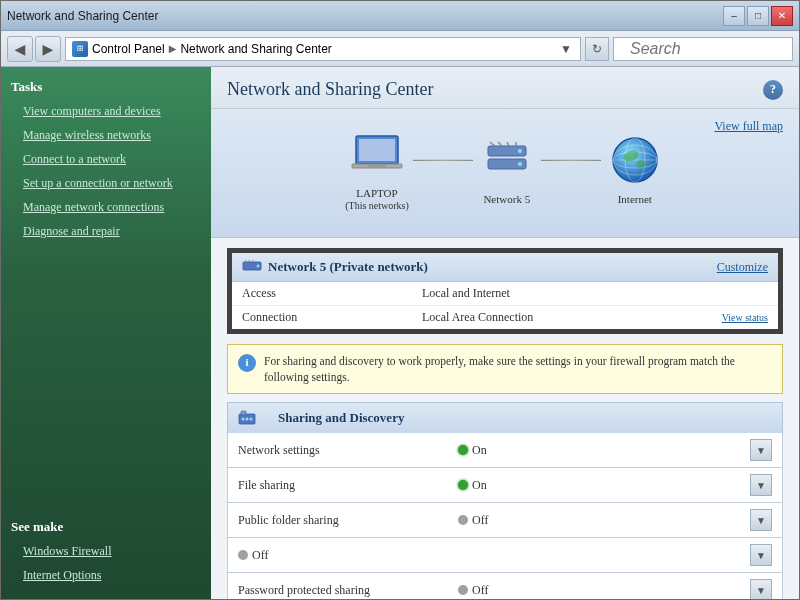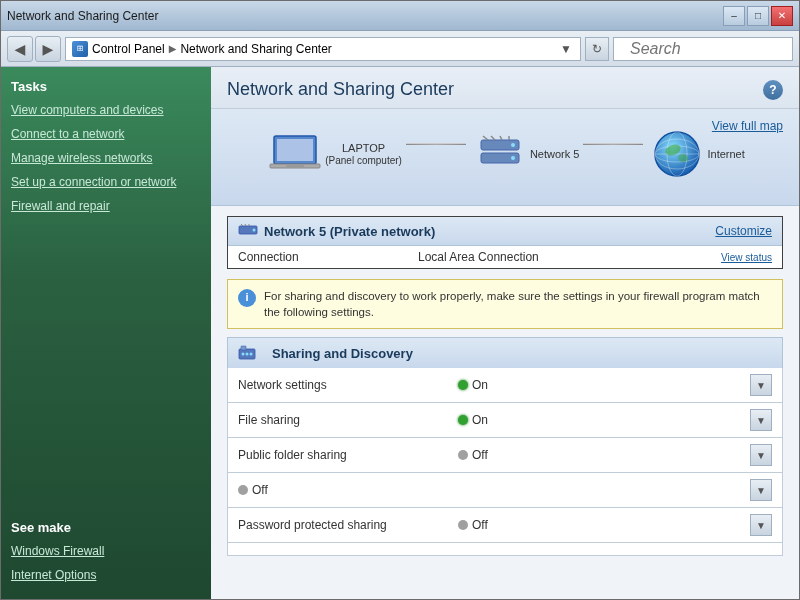--- a/index.html
+++ b/index.html
@@ -177,20 +177,21 @@
       cursor: pointer;
       font-size: 12px;
       color: #555;
     }
 
     
     .main-content {
       display: flex;
       flex: 1;
       overflow: hidden;
+      font-family: Liberation Serif, serif;
     }
 
     
     .sidebar {
       width: 210px;
       background: linear-gradient(to bottom, #3a8a5c 0%, #2a6040 40%, #1e4830 100%);
       color: white;
       display: flex;
       flex-direction: column;
       overflow-y: auto;
@@ -198,21 +199,21 @@
     }
 
     .sidebar-section-title {
       font-size: 13px;
       font-weight: bold;
       padding: 12px 10px 4px 10px;
       color: #ffffff;
     }
 
     .sidebar-link {
-      padding: 3px 10px 3px 10px;
+      padding: 3px 10px 3px 22px;
       color: #c8e8d8;
       cursor: pointer;
       font-size: 12px;
       text-decoration: underline;
       line-height: 1.5;
     }
 
     .sidebar-spacer {
       flex: 1;
     }
@@ -283,23 +284,23 @@
     .network-diagram {
       display: flex;
       align-items: center;
       justify-content: center;
       gap: 0;
       padding: 10px 20px;
     }
 
     .net-node {
       display: flex;
-      flex-direction: row;
-      align-items: center;
-      gap: 0;
+      flex-direction: column;
+      align-items: center;
+      gap: 8px;
     }
 
     .net-icon {
       width: 60px;
       height: 50px;
       display: flex;
       align-items: center;
       justify-content: center;
     }
 
@@ -338,21 +339,21 @@
       height: 2px;
       width: 60px;
       background: linear-gradient(to right, #888, #aaa, #888);
       border-top: 1px solid #ccc;
     }
 
     
     .network-panel {
       margin: 10px 16px;
       background: white;
-      border: 1px solid #404040;
+      border: 5px solid #404040;
     }
 
     .network-panel-header {
       background: linear-gradient(to bottom, #dce8f4, #c8d8ec);
       padding: 6px 10px;
       display: flex;
       align-items: center;
       justify-content: space-between;
       border-bottom: 1px solid #b0c4d8;
     }
@@ -440,21 +441,21 @@
     
     .sharing-section {
       margin: 8px 16px;
     }
 
     .sharing-header {
       background: linear-gradient(to bottom, #dce8f4, #c8d8ec);
       padding: 6px 10px;
       display: flex;
       align-items: center;
-      gap: 16px;
+      gap: 22px;
       border: 1px solid #b0c4d8;
       border-bottom: none;
     }
 
     .sharing-header-icon {
       width: 18px;
       height: 18px;
     }
 
     .sharing-title {
@@ -565,24 +566,25 @@
       <input class="search-input" type="text" placeholder="Search" style="">
       <div class="search-icon-btn">🔍</div>
     </div>
   </div>
 
   <div class="main-content">
 
     <div class="sidebar">
       <div class="sidebar-section-title">Tasks</div>
       <div class="sidebar-link">View computers and devices</div>
+      <div class="sidebar-link">Manage wireless networks</div>
       <div class="sidebar-link">Connect to a network</div>
-      <div class="sidebar-link">Manage wireless networks</div>
       <div class="sidebar-link">Set up a connection or network</div>
-      <div class="sidebar-link">Firewall and repair</div>
+      <div class="sidebar-link">Manage network connections</div>
+      <div class="sidebar-link">Diagnose and repair</div>
       <div class="sidebar-spacer"></div>
       <div class="sidebar-section-title">See make</div>
       <div class="sidebar-link">Windows Firewall</div>
       <div class="sidebar-link">Internet Options</div>
       <div style="height:12px;"></div>
     </div>
 
     <div class="content-area">
 
       <div class="content-header">
@@ -599,21 +601,21 @@
             <div class="net-node">
               <div class="net-icon">
                 <svg class="laptop-icon-svg" viewBox="0 0 54 44">
                   <rect x="6" y="4" width="42" height="28" rx="2" fill="#5588cc" stroke="#2255aa" stroke-width="1.5"></rect>
                   <rect x="9" y="7" width="36" height="22" fill="#88aadd"></rect>
                   <rect x="9" y="7" width="36" height="22" fill="white" opacity="0.3"></rect>
                   <rect x="2" y="32" width="50" height="4" rx="1" fill="#aaa" stroke="#888" stroke-width="1"></rect>
                   <rect x="18" y="33" width="18" height="2" rx="1" fill="#999"></rect>
                 </svg>
               </div>
-              <div class="net-label">LAPTOP<br><span style="font-size:10px;">(Panel computer)</span></div>
+              <div class="net-label">LAPTOP<br><span style="font-size:10px;">(This networks)</span></div>
             </div>
 
             <div class="net-connector">
               <div class="connector-line"></div>
             </div>
 
             <div class="net-node">
               <div class="net-icon">
                 <svg class="hub-icon-svg" viewBox="0 0 54 44">
 
@@ -669,20 +671,24 @@
                 <circle cx="16" cy="7" r="1.5" fill="#88ddff"></circle>
                 <line x1="5" y1="3" x2="3" y2="1" stroke="#888" stroke-width="1"></line>
                 <line x1="8" y1="3" x2="7" y2="1" stroke="#888" stroke-width="1"></line>
                 <line x1="11" y1="3" x2="11" y2="1" stroke="#888" stroke-width="1"></line>
               </svg>
               <span>Network 5 (Private network)</span>
             </div>
             <span class="customize-link">Customize</span>
           </div>
           <div class="network-panel-row">
+            <span class="row-label">Access</span>
+            <span class="row-value">Local and Internet</span>
+          </div>
+          <div class="network-panel-row">
             <span class="row-label">Connection</span>
             <span class="row-value">Local Area Connection</span>
             <span class="view-status-link">View status</span>
           </div>
         </div>
 
         <div class="info-box">
           <div class="info-icon">i</div>
           <span>For sharing and discovery to work properly, make sure the settings in your firewall program match the following settings.</span>
         </div>

